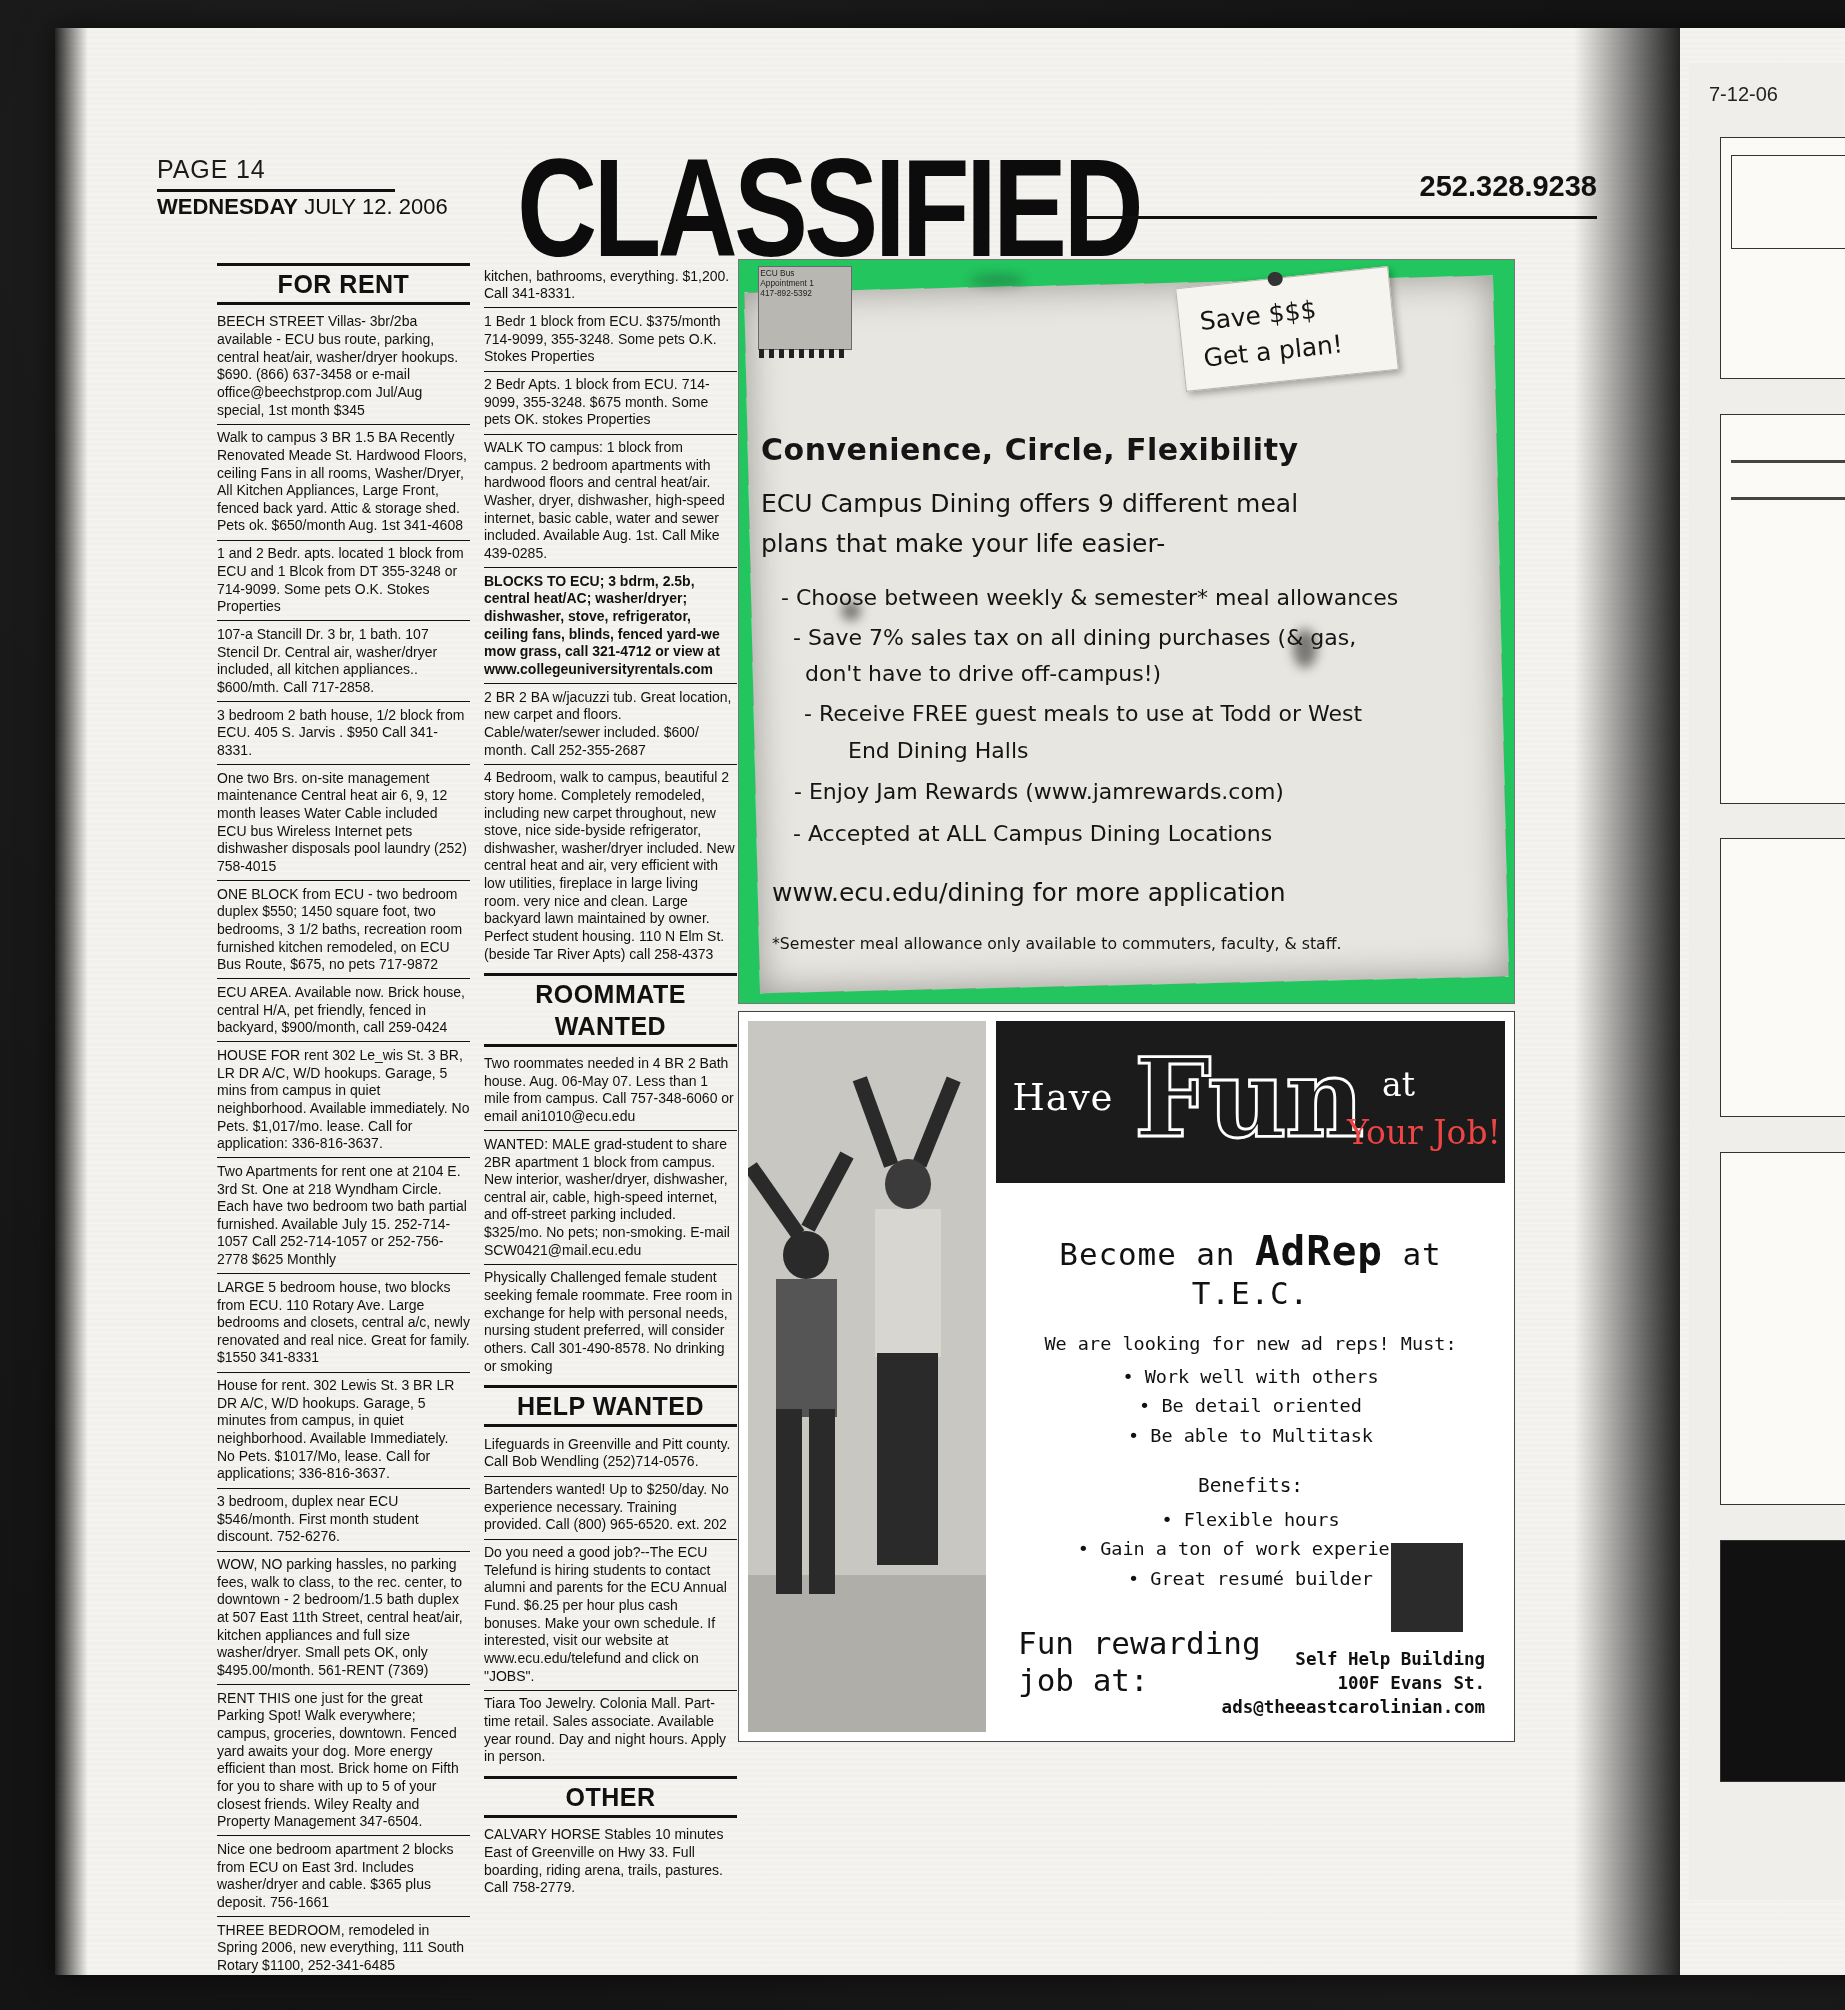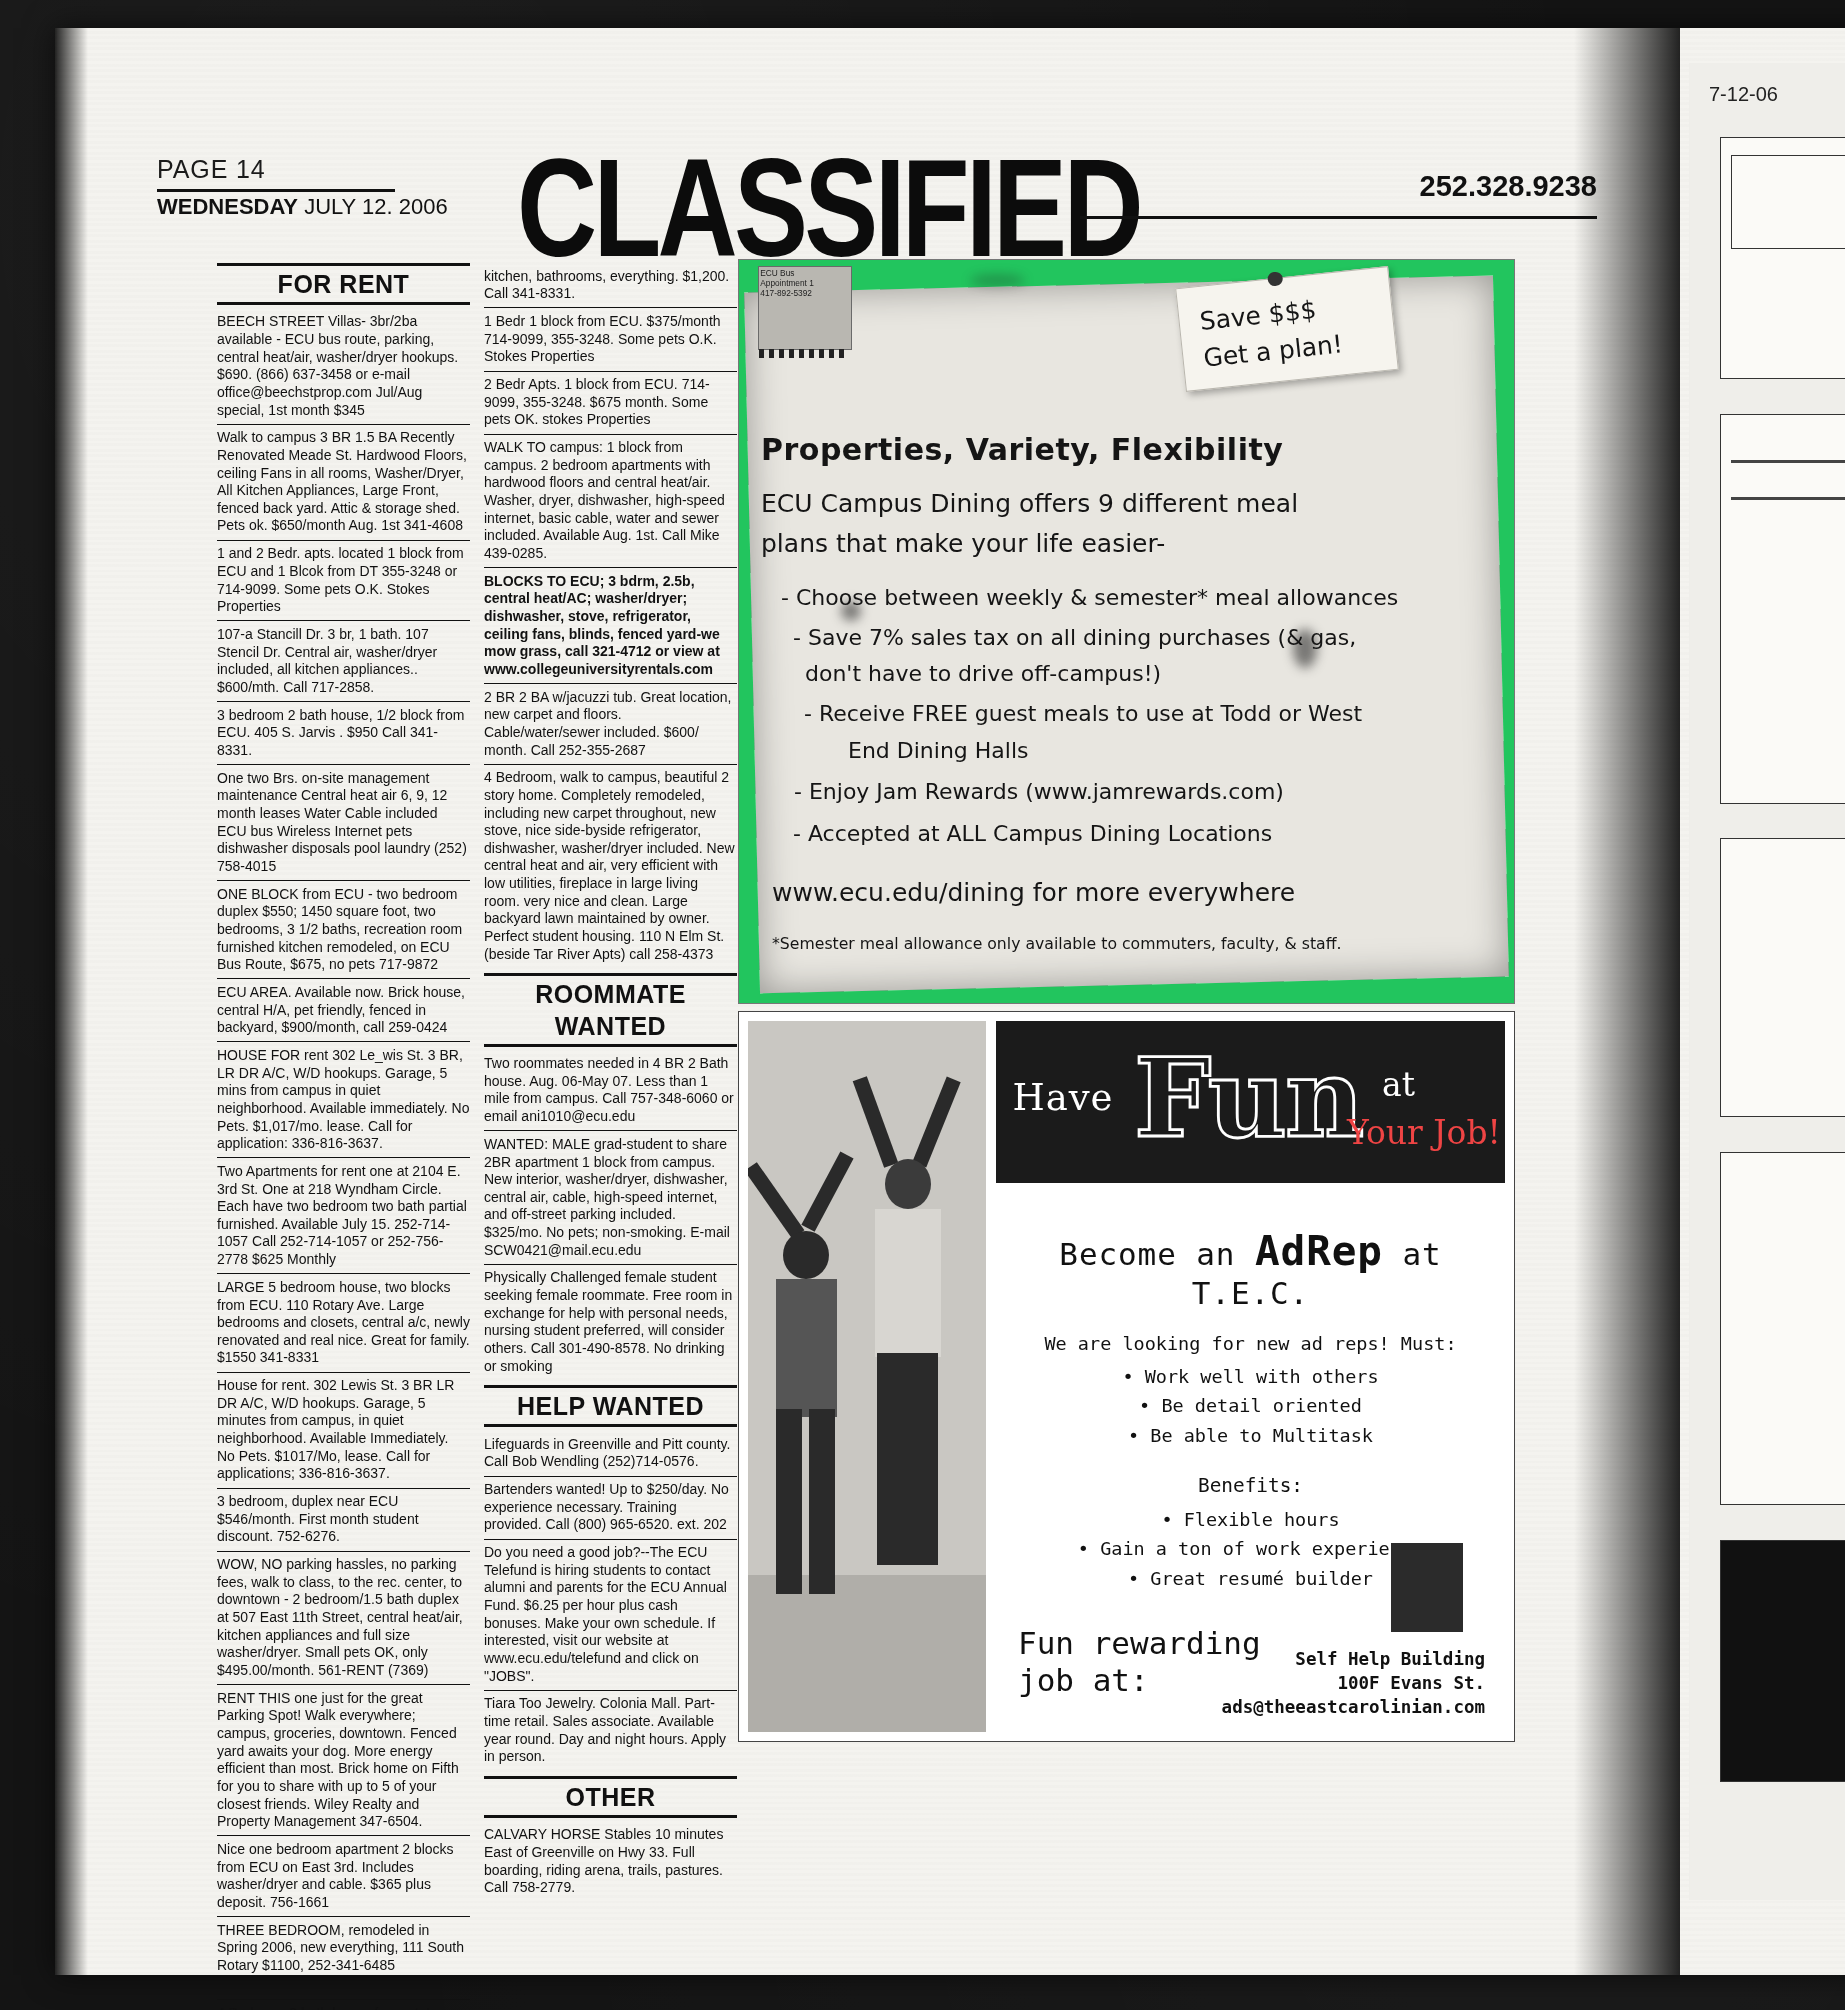--- a/index.html
+++ b/index.html
@@ -181,33 +181,33 @@
     <div class="smudge" style="left:554px;top:369px;width:24px;height:39px;"></div>
     <div class="smudge" style="left:102px;top:341px;width:20px;height:20px;"></div>
     <div class="smudge" style="left:231px;top:14px;width:55px;height:13px;opacity:.5"></div>
 
     <div class="note">
       <div class="pin"></div>
       <div class="hand med" style="left:20px;top:20px;position:absolute;">Save $$$</div>
       <div class="hand med" style="left:20px;top:57px;position:absolute;">Get a plan!</div>
     </div>
 
-    <div class="hand big" style="left:22px;top:172px;width:738px;">Properties, Variety, Flexibility</div>
+    <div class="hand big" style="left:22px;top:172px;width:738px;">Convenience, Circle, Flexibility</div>
     <div class="hand med" style="left:22px;top:229px;width:738px;">ECU Campus Dining offers 9 different meal</div>
     <div class="hand med" style="left:22px;top:269px;width:738px;">plans that make your life easier-</div>
 
     <div class="hand sm" style="left:42px;top:325px;width:720px;">- Choose between weekly &amp; semester* meal allowances</div>
     <div class="hand sm" style="left:54px;top:365px;width:720px;">- Save 7% sales tax on all dining purchases (&amp; gas,</div>
     <div class="hand sm" style="left:66px;top:401px;width:720px;">   don't have to drive off-campus!)</div>
     <div class="hand sm" style="left:65px;top:441px;width:720px;">- Receive FREE guest meals to use at Todd or West</div>
     <div class="hand sm" style="left:109px;top:478px;width:720px;">   End Dining Halls</div>
     <div class="hand sm" style="left:55px;top:519px;width:720px;">- Enjoy Jam Rewards (www.jamrewards.com)</div>
     <div class="hand sm" style="left:54px;top:561px;width:720px;">- Accepted at ALL Campus Dining Locations</div>
 
-    <div class="hand med" style="left:33px;top:618px;width:729px;">www.ecu.edu/dining for more everywhere</div>
+    <div class="hand med" style="left:33px;top:618px;width:729px;">www.ecu.edu/dining for more application</div>
     <div class="hand tiny" style="left:33px;top:674px;width:729px;">*Semester meal allowance only available to commuters, faculty, &amp; staff.</div>
   </div>
 
   <div class="funad">
     <div class="photo">
       <div class="floor"></div>
 
       <div class="person" style="left:18.5px;top:138px;width:14.8px;height:83px;transform:rotate(-35deg);"></div>
       <div class="person" style="left:72px;top:129px;width:14.8px;height:83px;transform:rotate(28deg);"></div>
       <div class="person" style="left:35px;top:210px;width:46px;height:48px;border-radius:50%;"></div>

